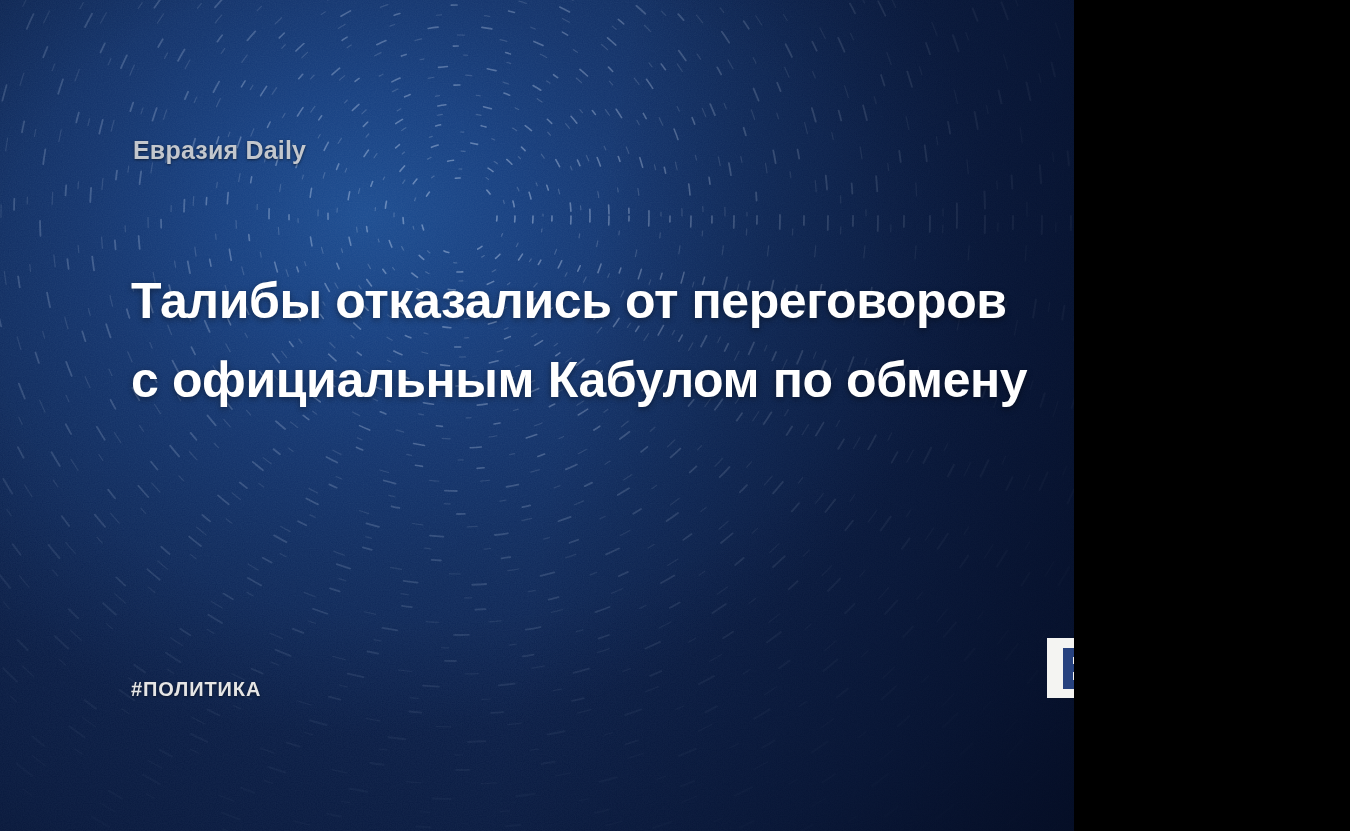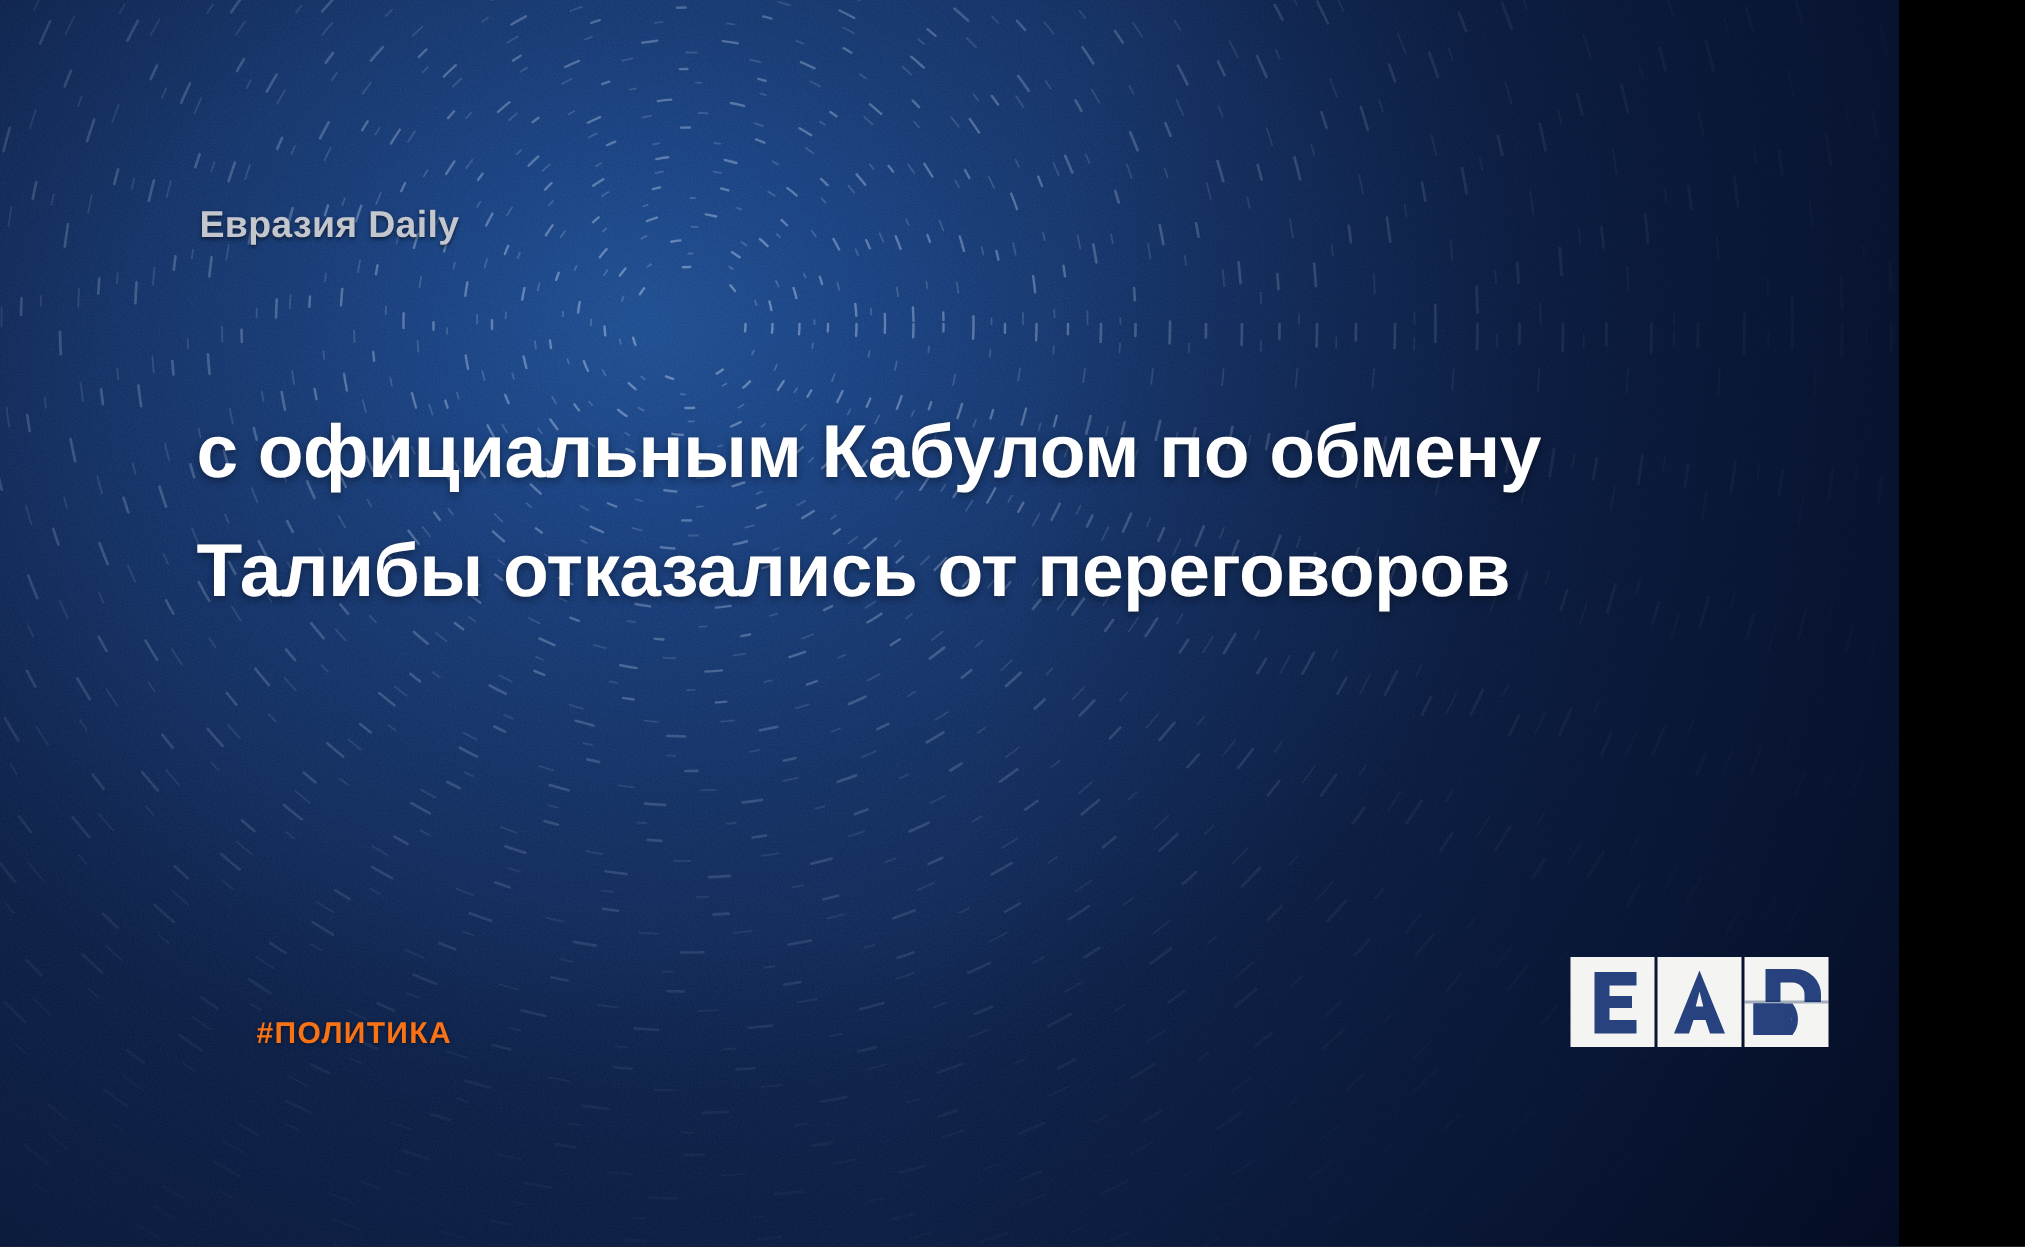--- a/index.html
+++ b/index.html
@@ -2,21 +2,21 @@
 <html><head>
 <meta charset="utf-8">
 <style>
   html, body {
     margin: 0;
     padding: 0;
     background: #000;
   }
   #card {
     position: relative;
-    width: 1266px;
+    width: 1074px;
     height: 831px;
     overflow: hidden;
     font-family: "Liberation Sans", "DejaVu Sans", sans-serif;
     background: #0b1f4e;
   }
 
   
   .bg-layer {
     position: absolute;
     inset: 0;
@@ -70,24 +70,23 @@
     letter-spacing: -0.4px;
     text-shadow: 0 2px 6px rgba(0,0,0,0.40);
   }
   .rubric {
     position: absolute;
     left: 131px;
     top: 678px;
     font-size: 20px;
     font-weight: 700;
     letter-spacing: 0.9px;
-    color: #f97316;
+    color: #e5e5e5;
     text-shadow: 0 1px 3px rgba(0,0,0,0.5);
     white-space: nowrap;
-    margin-left: 40px;
   }
 
   
   .logo {
     position: absolute;
     left: 1047px;
     top: 638px;
     width: 174px;
     height: 60px;
   }
@@ -254,22 +253,22 @@
   </div>
 
   <div class="bg-layer bg-right-dark"></div>
   <div class="bg-layer bg-vignette"></div>
 
   <div class="content">
 
     <div class="brand">Евразия Daily</div>
 
     <div class="headline">
+      <div>Талибы отказались от переговоров</div>
       <div>с официальным Кабулом по обмену</div>
-      <div>Талибы отказались от переговоров</div>
     </div>
 
     <div class="rubric">#ПОЛИТИКА</div>
 
     <div class="logo">
       <div class="logo-tile t1"></div>
       <div class="logo-tile t2"></div>
       <div class="logo-tile t3"></div>
 
       <svg class="logo-glyph g1" viewBox="0 0 56 60">

